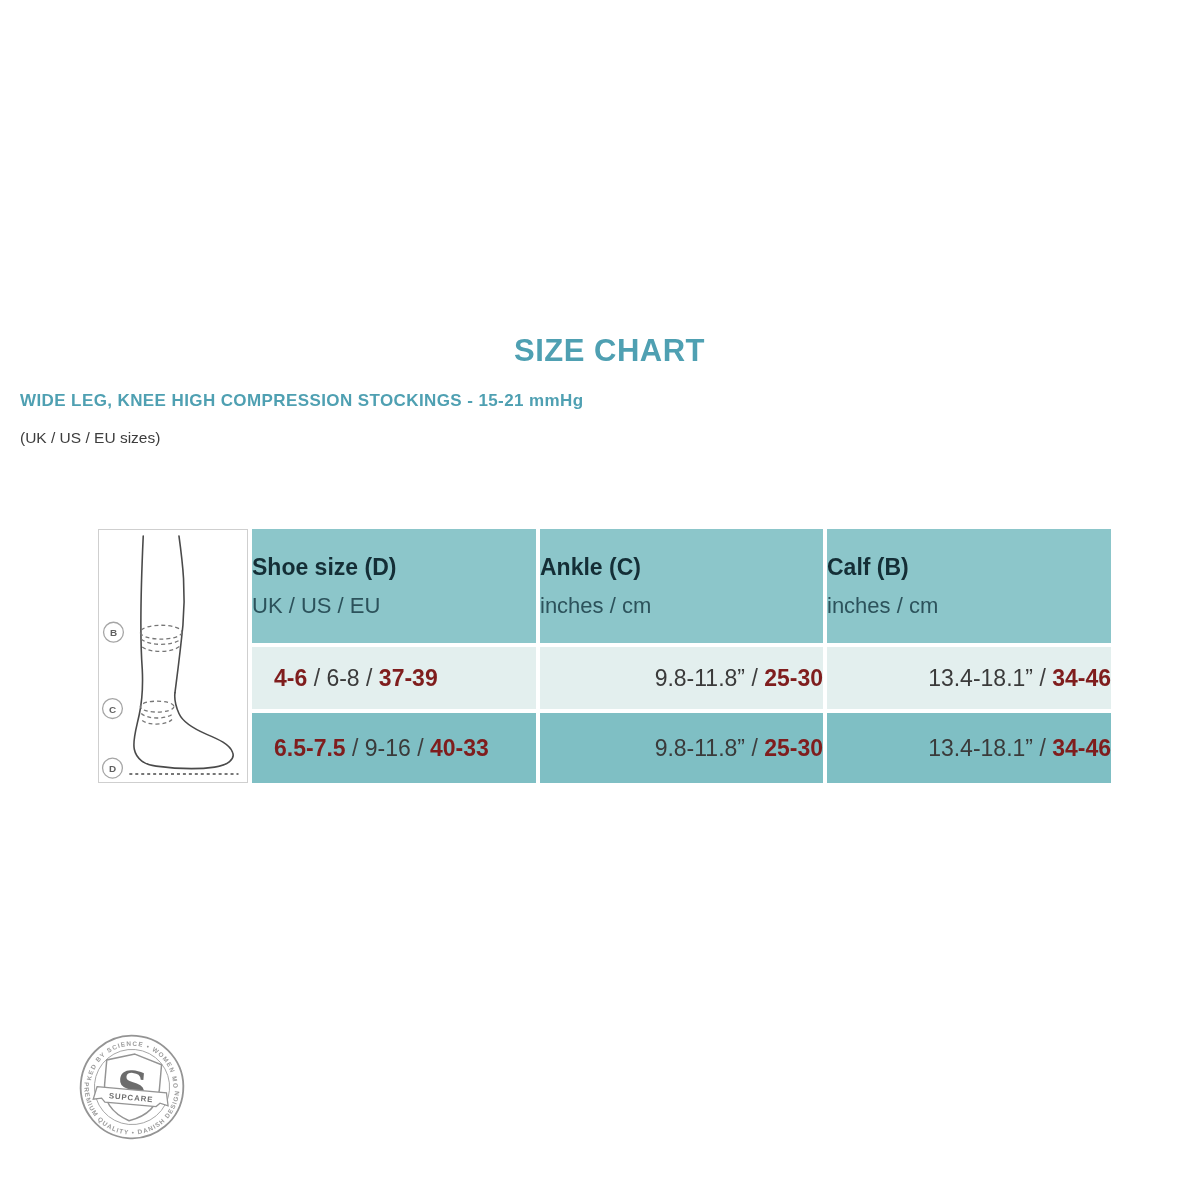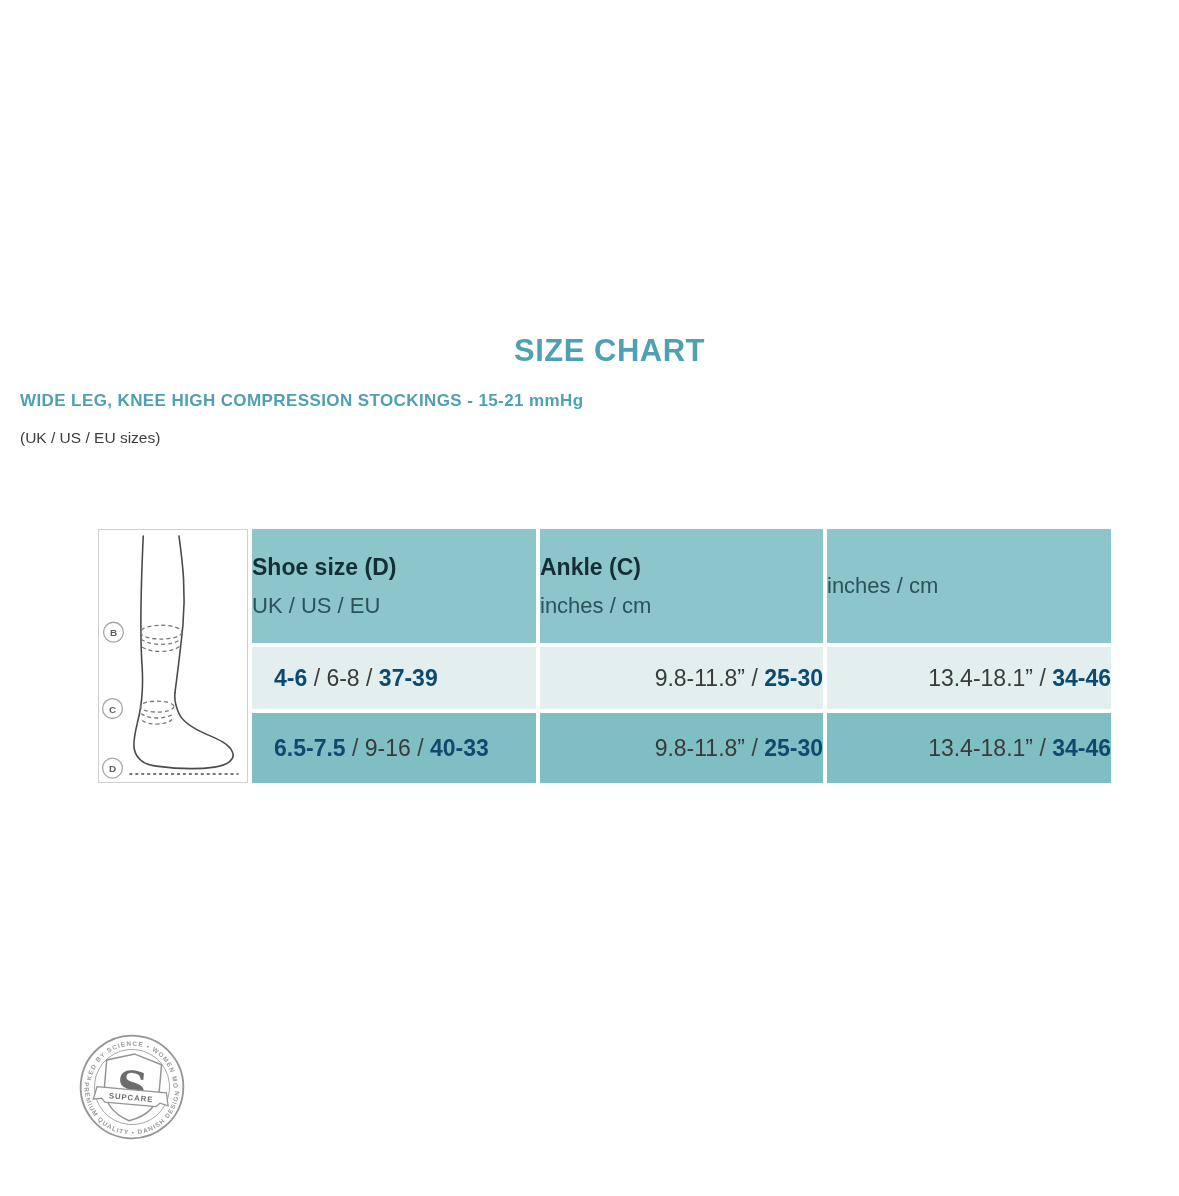--- a/index.html
+++ b/index.html
@@ -44,21 +44,21 @@
   .th-units { font-size:22px; font-weight:400; color:#2C525B; }
   .td {
     display:flex; align-items:center; box-sizing:border-box;
     font-size:23px; color:#3a3a3a;
   }
   .td.shoe { justify-content:flex-start; padding-left:22px; }
   .td.center { justify-content:flex-end; }
   .td.light { background:#E3EFEE; }
   .td.dark  { background:#7FBFC4; }
   .td span { white-space:pre; }
-  .b { font-weight:700; color:#0c4a6e; }
+  .b { font-weight:700; color:#7f1d1d; }
   .sep { color:#3f3f3f; }
   
   .stamp {
     position:absolute; left:57px; top:1032px; width:110px; height:110px;
     opacity:0.82; transform:rotate(5deg);
   }
   .stamp svg { width:100%; height:100%; }
 </style>
 </head>
 <body>
@@ -105,20 +105,21 @@
 
     <div class="th">
       <div class="th-title">Shoe size (D)</div>
       <div class="th-units">UK / US / EU</div>
     </div>
     <div class="th">
       <div class="th-title">Ankle (C)</div>
       <div class="th-units">inches / cm</div>
     </div>
     <div class="th">
+      <div class="th-title">Calf (B)</div>
       <div class="th-units">inches / cm</div>
     </div>
 
     <div class="td light shoe">
       <span class="b">4-6</span>
         <span class="sep"> / </span>
         <span>6-8</span>
         <span class="sep"> / </span>
         <span class="b">37-39</span>
     </div>

